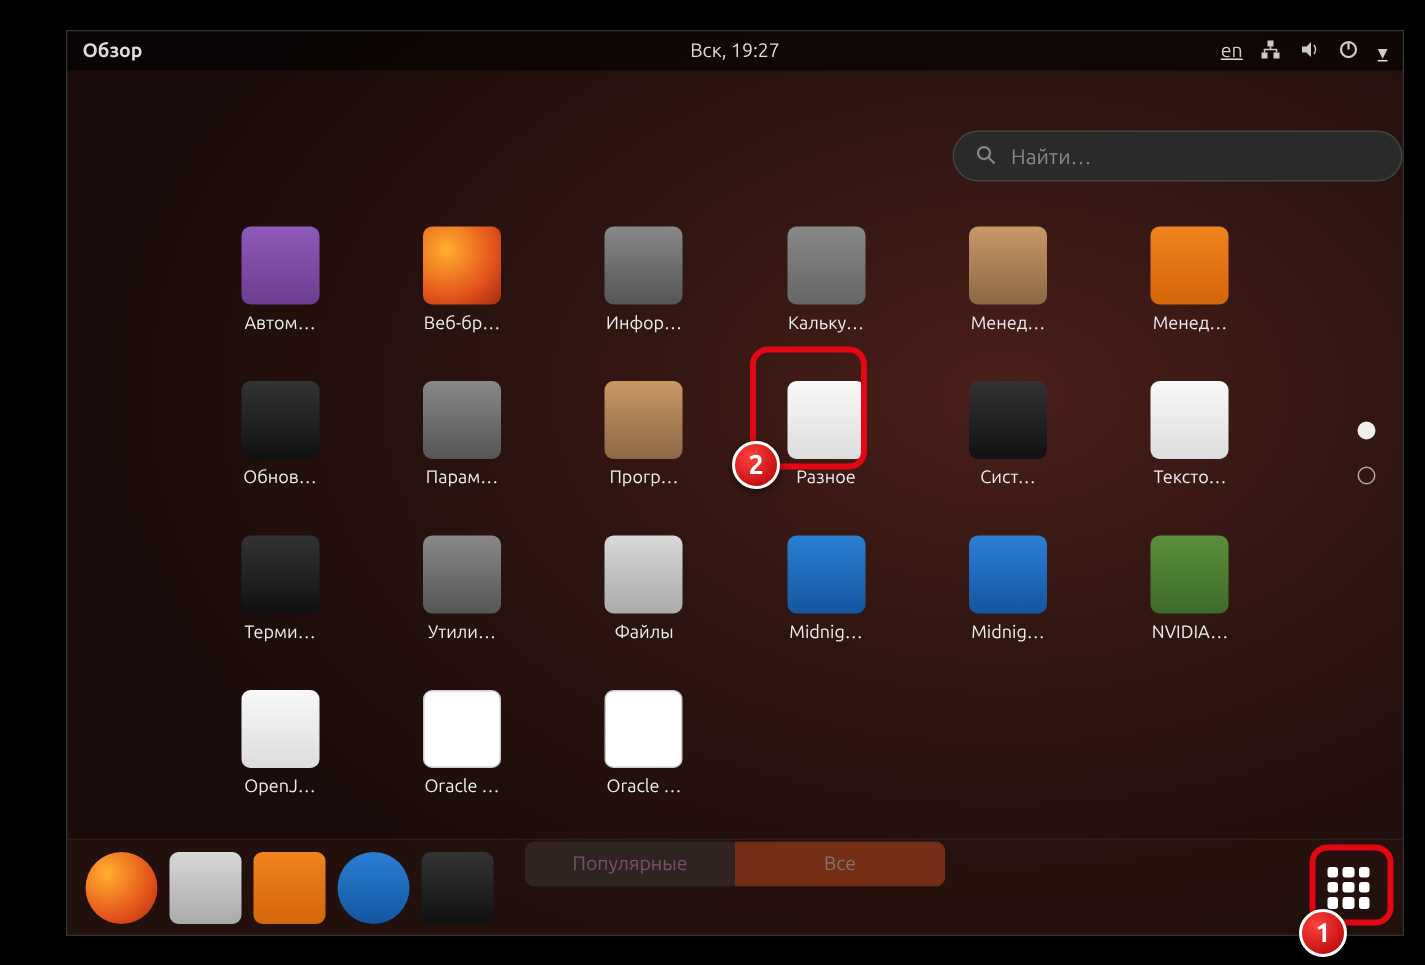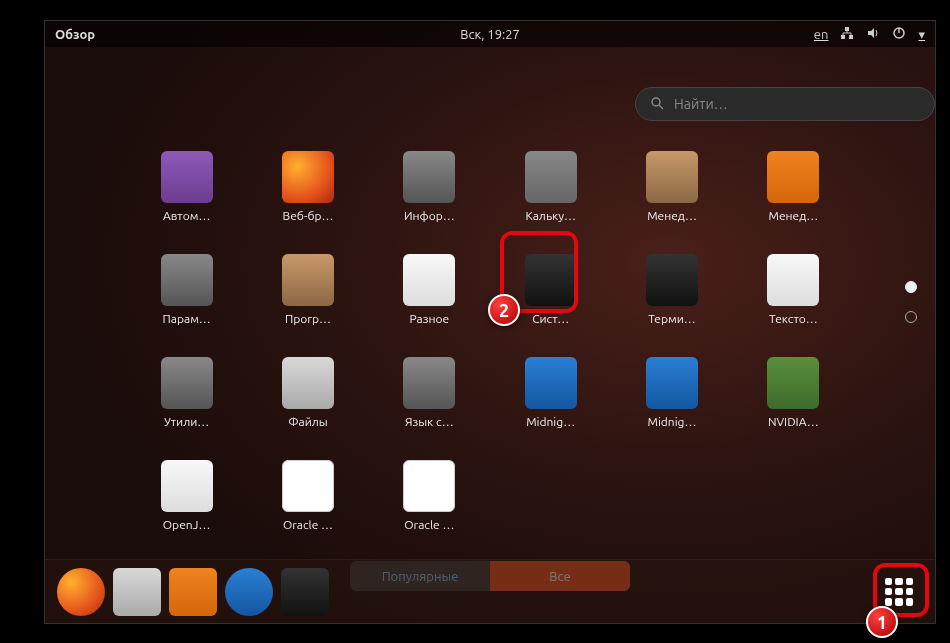--- a/index.html
+++ b/index.html
@@ -124,21 +124,21 @@
 }
 .tab {
   flex: 1;
   height: 30px;
   display: flex;
   align-items: center;
   justify-content: center;
   font-size: 13px;
   cursor: pointer;
 }
-.tab.inactive { background: #3c3c3c; color: #7dd3fc; }
+.tab.inactive { background: #3c3c3c; color: #f0abfc; }
 .tab.active { background: #e95420; color: #fff; }
 .dock {
   position: absolute;
   bottom: 0; left: 0; right: 0;
   height: 64px;
   background: rgba(40,20,15,0.6);
   border-top: 1px solid rgba(255,255,255,0.05);
   display: flex;
   align-items: center;
   padding: 0 12px;
@@ -259,54 +259,54 @@
       </div>
       <div class="app">
         <div class="icon ic-box"></div>
         <div class="lbl">Менед…</div>
       </div>
       <div class="app">
         <div class="icon ic-orange"></div>
         <div class="lbl">Менед…</div>
       </div>
       <div class="app">
+        <div class="icon ic-dark"></div>
+        <div class="lbl">Обнов…</div>
+      </div>
+      <div class="app">
         <div class="icon ic-gray"></div>
         <div class="lbl">Парам…</div>
       </div>
       <div class="app">
         <div class="icon ic-box"></div>
         <div class="lbl">Прогр…</div>
       </div>
       <div class="app">
         <div class="icon ic-white"></div>
         <div class="lbl">Разное</div>
       </div>
       <div class="app">
         <div class="icon ic-dark"></div>
         <div class="lbl">Сист…</div>
       </div>
       <div class="app">
+        <div class="icon ic-white"></div>
+        <div class="lbl">Тексто…</div>
+      </div>
+      <div class="app">
         <div class="icon ic-dark"></div>
         <div class="lbl">Терми…</div>
       </div>
       <div class="app">
-        <div class="icon ic-white"></div>
-        <div class="lbl">Тексто…</div>
-      </div>
-      <div class="app">
         <div class="icon ic-gray"></div>
         <div class="lbl">Утили…</div>
       </div>
       <div class="app">
         <div class="icon ic-files"></div>
         <div class="lbl">Файлы</div>
-      </div>
-      <div class="app">
-        <div class="icon ic-gray"></div>
-        <div class="lbl">Язык с…</div>
       </div>
       <div class="app">
         <div class="icon ic-blue"></div>
         <div class="lbl">Midnig…</div>
       </div>
       <div class="app">
         <div class="icon ic-blue"></div>
         <div class="lbl">Midnig…</div>
       </div>
       <div class="app">

